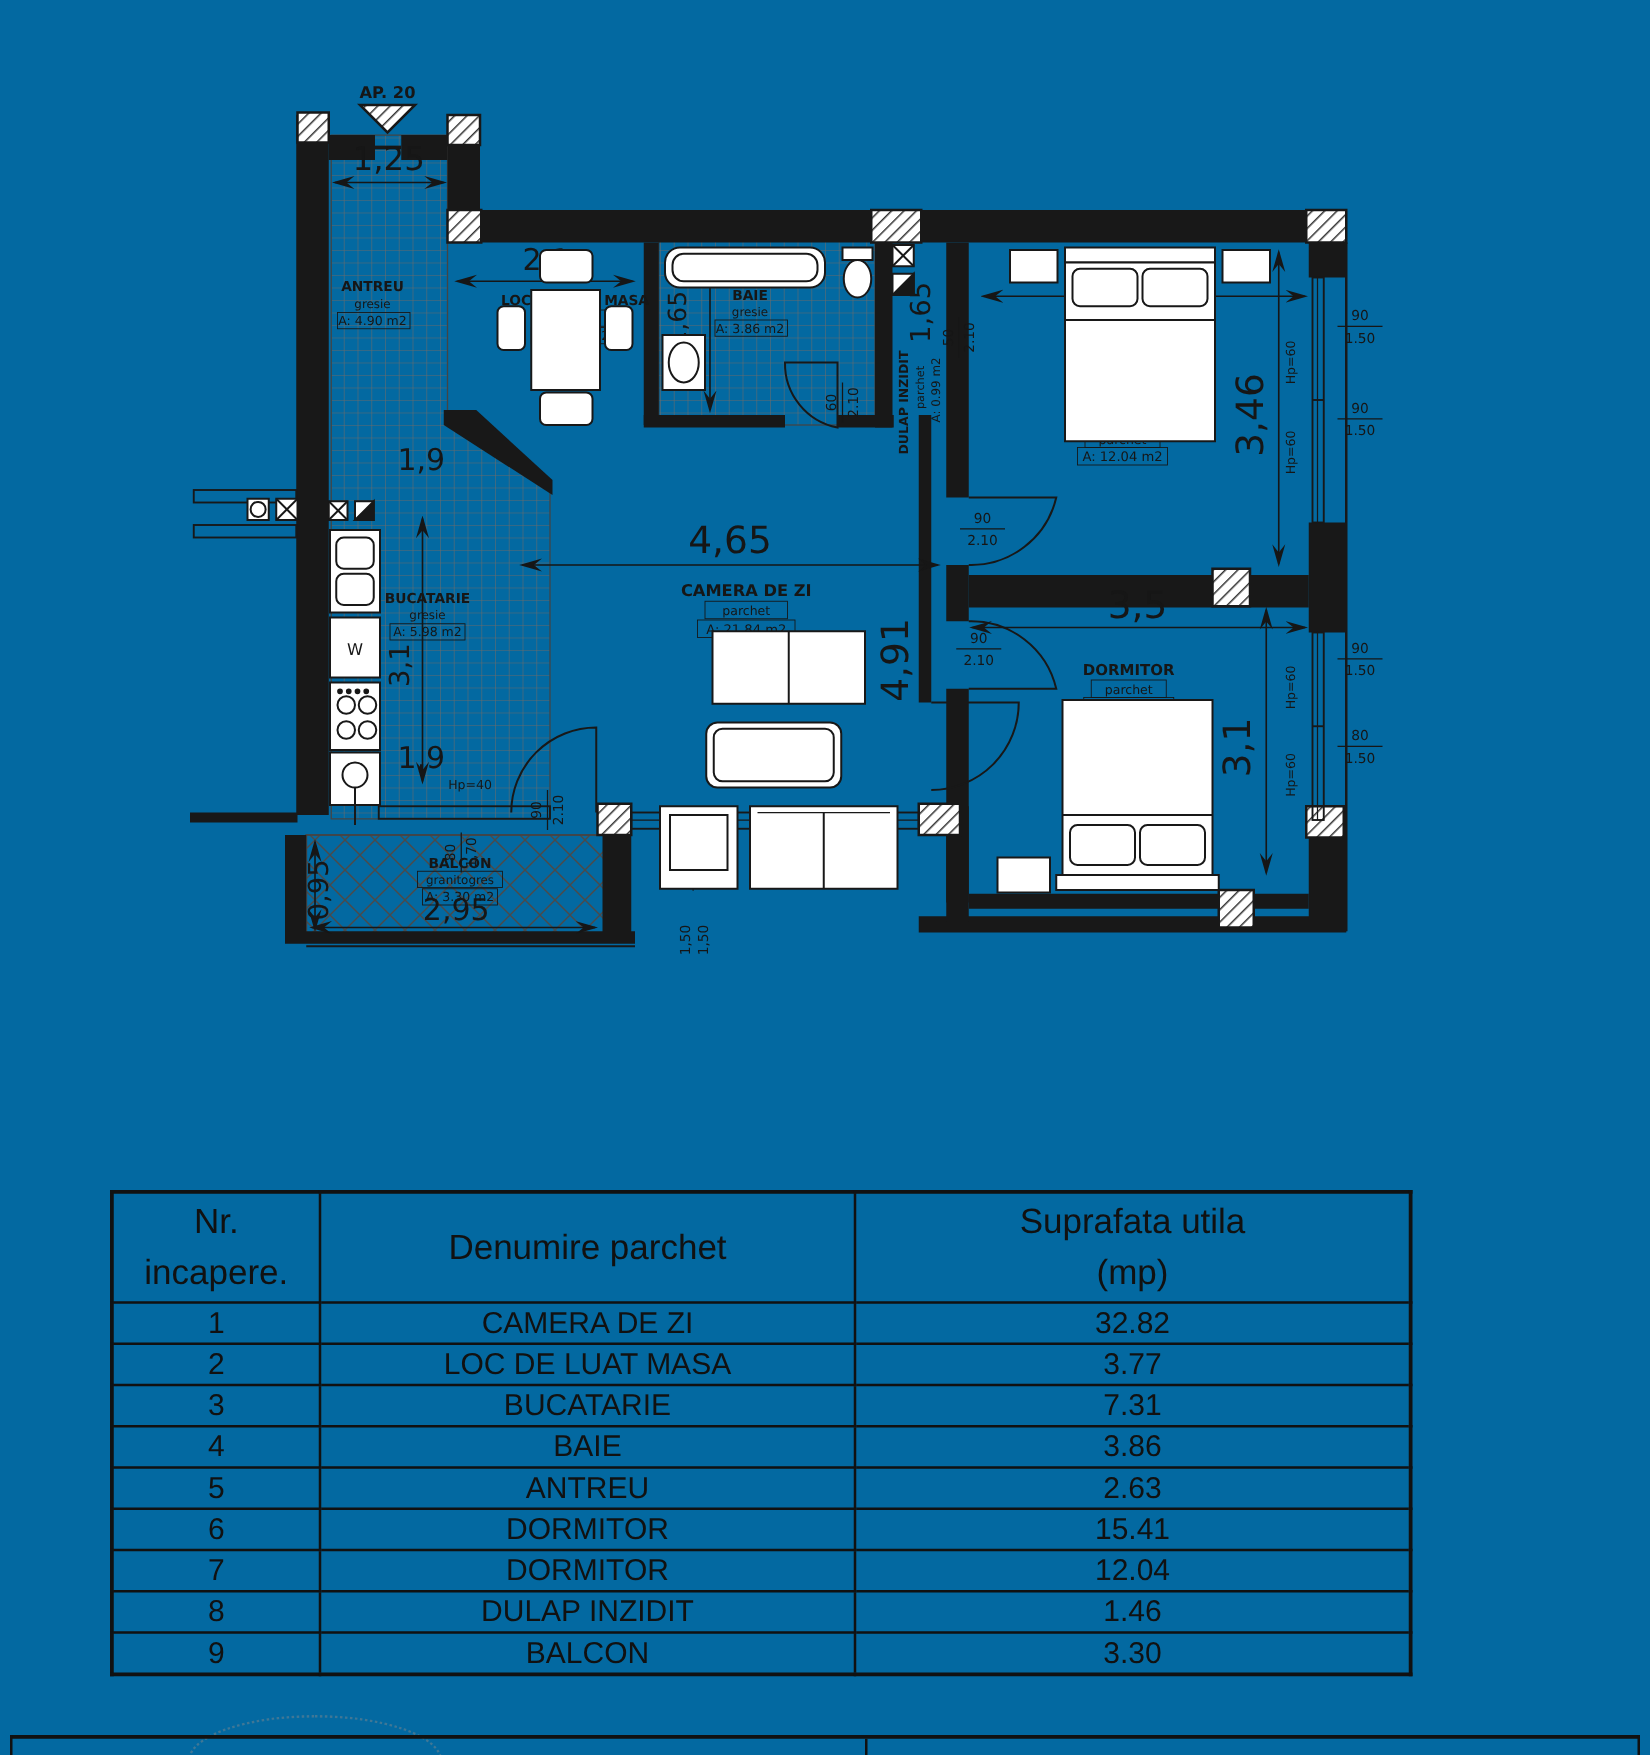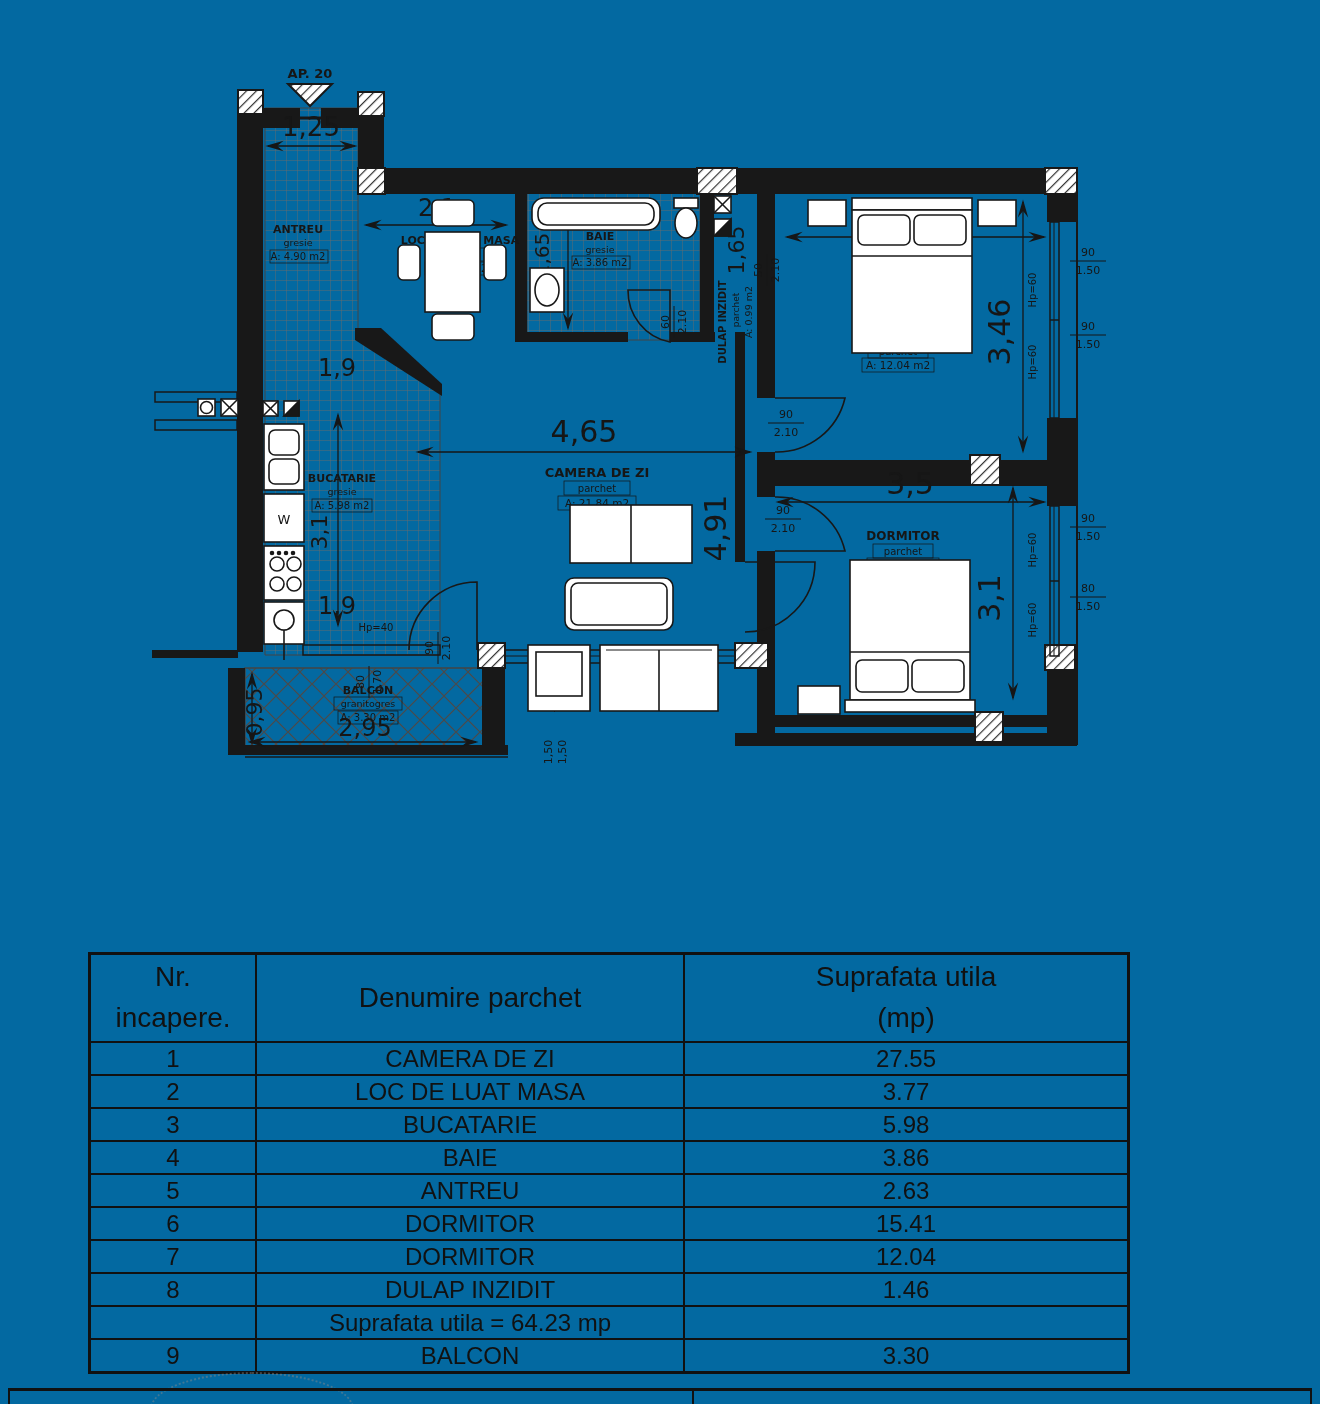--- a/index.html
+++ b/index.html
@@ -412,31 +412,31 @@
     </td>
     <td class="c2">Denumire parchet</td>
     <td class="c3 hdr2">
       <div>Suprafata utila</div>
             <div>(mp)</div>
     </td>
   </tr>
   <tr>
     <td class="c1">1</td>
     <td class="c2">CAMERA DE ZI</td>
-    <td class="c3">27.55</td>
+    <td class="c3">32.82</td>
   </tr>
   <tr>
     <td class="c1">2</td>
     <td class="c2">LOC DE LUAT MASA</td>
     <td class="c3">3.77</td>
   </tr>
   <tr>
     <td class="c1">3</td>
     <td class="c2">BUCATARIE</td>
-    <td class="c3">5.98</td>
+    <td class="c3">7.31</td>
   </tr>
   <tr>
     <td class="c1">4</td>
     <td class="c2">BAIE</td>
     <td class="c3">3.86</td>
   </tr>
   <tr>
     <td class="c1">5</td>
     <td class="c2">ANTREU</td>
     <td class="c3">2.63</td>
@@ -448,25 +448,20 @@
   </tr>
   <tr>
     <td class="c1">7</td>
     <td class="c2">DORMITOR</td>
     <td class="c3">12.04</td>
   </tr>
   <tr>
     <td class="c1">8</td>
     <td class="c2">DULAP INZIDIT</td>
     <td class="c3">1.46</td>
-  </tr>
-  <tr>
-    <td class="c1"></td>
-    <td class="c2">Suprafata utila = 64.23 mp</td>
-    <td class="c3"></td>
   </tr>
   <tr>
     <td class="c1">9</td>
     <td class="c2">BALCON</td>
     <td class="c3">3.30</td>
   </tr>
 </tbody>
     </table>
 
 <div id="stamp"></div>

